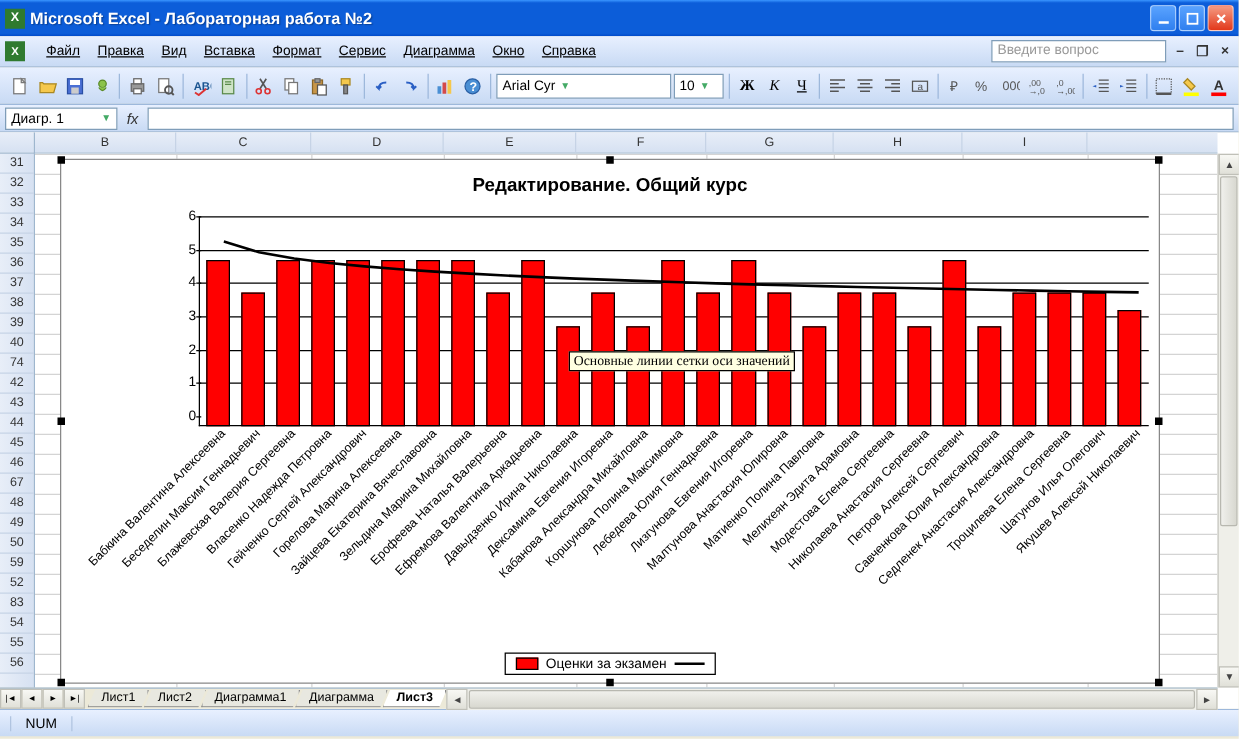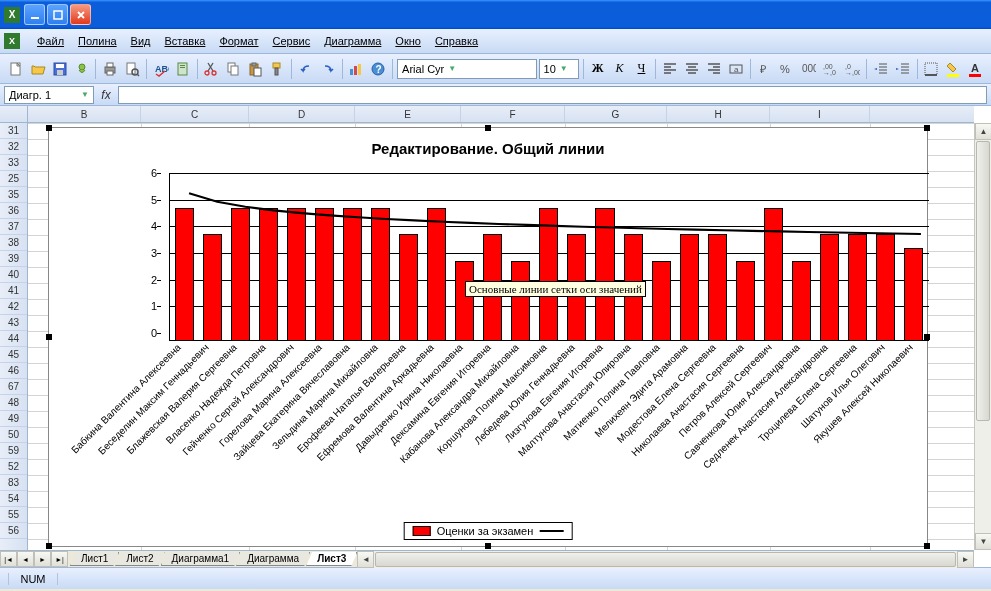--- a/index.html
+++ b/index.html
@@ -42,21 +42,21 @@
   
   .grid-area { position: absolute; top: 17px; left: 28px; right: 17px; bottom: 17px; background: white; overflow: hidden; }
   .gridlines { position: absolute; inset: 0; }
   .gridlines .vline { position: absolute; top: 0; bottom: 0; width: 1px; background: #d4d4d4; }
   .gridlines .hline { position: absolute; left: 0; right: 0; height: 1px; background: #d4d4d4; }
   
   .chart-obj { position: absolute; left: 20px; top: 4px; width: 880px; height: 420px; background: white; border: 1px solid #888; }
   .chart-handle { position: absolute; width: 6px; height: 6px; background: black; }
   
   .chart-title { text-align: center; font-weight: bold; font-size: 15px; margin-top: 12px; font-family: Arial; }
-  .plot-area { position: absolute; left: 120px; top: 45px; width: 760px; height: 168px; padding-left: 32px; }
+  .plot-area { position: absolute; left: 110px; top: 45px; width: 760px; height: 168px; padding-left: 32px; }
   .y-axis { position: absolute; left: 90px; top: 45px; width: 18px; height: 160px; }
   .y-tick { position: absolute; right: 0; font-size: 11px; font-family: Arial; transform: translateY(-50%); text-align: right; width: 18px; }
   .y-tick-mark { position: absolute; right: -4px; width: 4px; height: 1px; background: black; }
   .plot-border { position: absolute; inset: 0; border-left: 1px solid black; border-bottom: 1px solid black; }
   .grid-h { position: absolute; left: 0; right: 0; height: 1px; background: black; }
   .bars { position: absolute; inset: 0; display: flex; align-items: flex-end; padding: 0 6px; gap: 9px; }
   .bar { flex: 1; background: #ff0000; border: 1px solid black; }
   
   .trendline { position: absolute; top: 0; left: 0; width: 100%; height: 100%; pointer-events: none; }
   .trend-eq { position: absolute; right: 10px; top: 46px; font-size: 11px; font-family: Arial; text-align: left; line-height: 13px; }
@@ -87,20 +87,21 @@
   .statusbar .ready { flex: 1; }
   .statusbar .num { width: 50px; text-align: center; border-left: 1px solid #b0c4e0; border-right: 1px solid #b0c4e0; }
   
   svg { display: block; }
 </style>
 </head>
 <body>
 
 <div class="titlebar">
   <span class="app-icon">X</span>
+  <span class="title">Microsoft Excel - Лабораторная работа №2</span>
   <div class="win-btns">
     <div class="win-btn win-min">
       <svg width="10" height="10">
           <rect x="1" y="7" width="8" height="2" fill="white"></rect>
         </svg>
     </div>
     <div class="win-btn win-max">
       <svg width="10" height="10">
           <rect x="1" y="1" width="8" height="8" fill="none" stroke="white" stroke-width="1.5"></rect>
         </svg>
@@ -109,28 +110,34 @@
       <svg width="10" height="10">
           <path d="M2 2 L8 8 M8 2 L2 8" stroke="white" stroke-width="1.8"></path>
         </svg>
     </div>
   </div>
 </div>
 
 <div class="menubar">
   <span class="app-icon-sm">X</span>
   <span class="menu-item"><u>Файл</u></span>
-  <span class="menu-item"><u>Полина</u></span>
+  <span class="menu-item"><u>Правка</u></span>
   <span class="menu-item"><u>Вид</u></span>
   <span class="menu-item"><u>Вставка</u></span>
   <span class="menu-item"><u>Формат</u></span>
   <span class="menu-item"><u>Сервис</u></span>
   <span class="menu-item"><u>Диаграмма</u></span>
   <span class="menu-item"><u>Окно</u></span>
   <span class="menu-item"><u>Справка</u></span>
+  <div class="right">
+    <div class="question-box">Введите вопрос</div>
+    <span class="mdi-btn">–</span>
+    <span class="mdi-btn">❐</span>
+    <span class="mdi-btn">×</span>
+  </div>
 </div>
 
 <div class="toolbar">
   <div class="tb-btn">
       <svg width="16" height="16">
         <rect x="3" y="2" width="9" height="12" fill="white" stroke="#777"></rect>
         <path d="M9 2 L12 5 L9 5 Z" fill="#ddd" stroke="#777"></path>
       </svg>
     </div>
   <div class="tb-btn">
@@ -354,28 +361,28 @@
       <div class="col-hdr" style="width: 106px;">E</div>
       <div class="col-hdr" style="width: 104px;">F</div>
       <div class="col-hdr" style="width: 102px;">G</div>
       <div class="col-hdr" style="width: 103px;">H</div>
       <div class="col-hdr" style="width: 100px;">I</div>
     </div>
   <div class="row-headers" id="rowhdrs" style="margin-top:17px">
       <div class="row-hdr">31</div>
       <div class="row-hdr">32</div>
       <div class="row-hdr">33</div>
-      <div class="row-hdr">25</div>
+      <div class="row-hdr">34</div>
       <div class="row-hdr">35</div>
       <div class="row-hdr">36</div>
       <div class="row-hdr">37</div>
       <div class="row-hdr">38</div>
       <div class="row-hdr">39</div>
       <div class="row-hdr">40</div>
-      <div class="row-hdr">41</div>
+      <div class="row-hdr">74</div>
       <div class="row-hdr">42</div>
       <div class="row-hdr">43</div>
       <div class="row-hdr">44</div>
       <div class="row-hdr">45</div>
       <div class="row-hdr">46</div>
       <div class="row-hdr">67</div>
       <div class="row-hdr">48</div>
       <div class="row-hdr">49</div>
       <div class="row-hdr">50</div>
       <div class="row-hdr">59</div>
@@ -428,21 +435,21 @@
     <div class="chart-obj">
       <div class="chart-handle" style="top:-3px;left:-3px"></div>
       <div class="chart-handle" style="top:-3px;left:50%;margin-left:-3px"></div>
       <div class="chart-handle" style="top:-3px;right:-3px"></div>
       <div class="chart-handle" style="top:50%;left:-3px;margin-top:-3px"></div>
       <div class="chart-handle" style="top:50%;right:-3px;margin-top:-3px"></div>
       <div class="chart-handle" style="bottom:-3px;left:-3px"></div>
       <div class="chart-handle" style="bottom:-3px;left:50%;margin-left:-3px"></div>
       <div class="chart-handle" style="bottom:-3px;right:-3px"></div>
 
-      <div class="chart-title">Редактирование. Общий линии</div>
+      <div class="chart-title">Редактирование. Общий курс</div>
 
       <div class="y-axis" id="yaxis">
           <div class="y-tick" style="top: 160px;">0</div>
           <div class="y-tick-mark" style="top: 160px;"></div>
           <div class="y-tick" style="top: 133.333px;">1</div>
           <div class="y-tick-mark" style="top: 133.333px;"></div>
           <div class="y-tick" style="top: 106.667px;">2</div>
           <div class="y-tick-mark" style="top: 106.667px;"></div>
           <div class="y-tick" style="top: 80px;">3</div>
           <div class="y-tick-mark" style="top: 80px;"></div>

